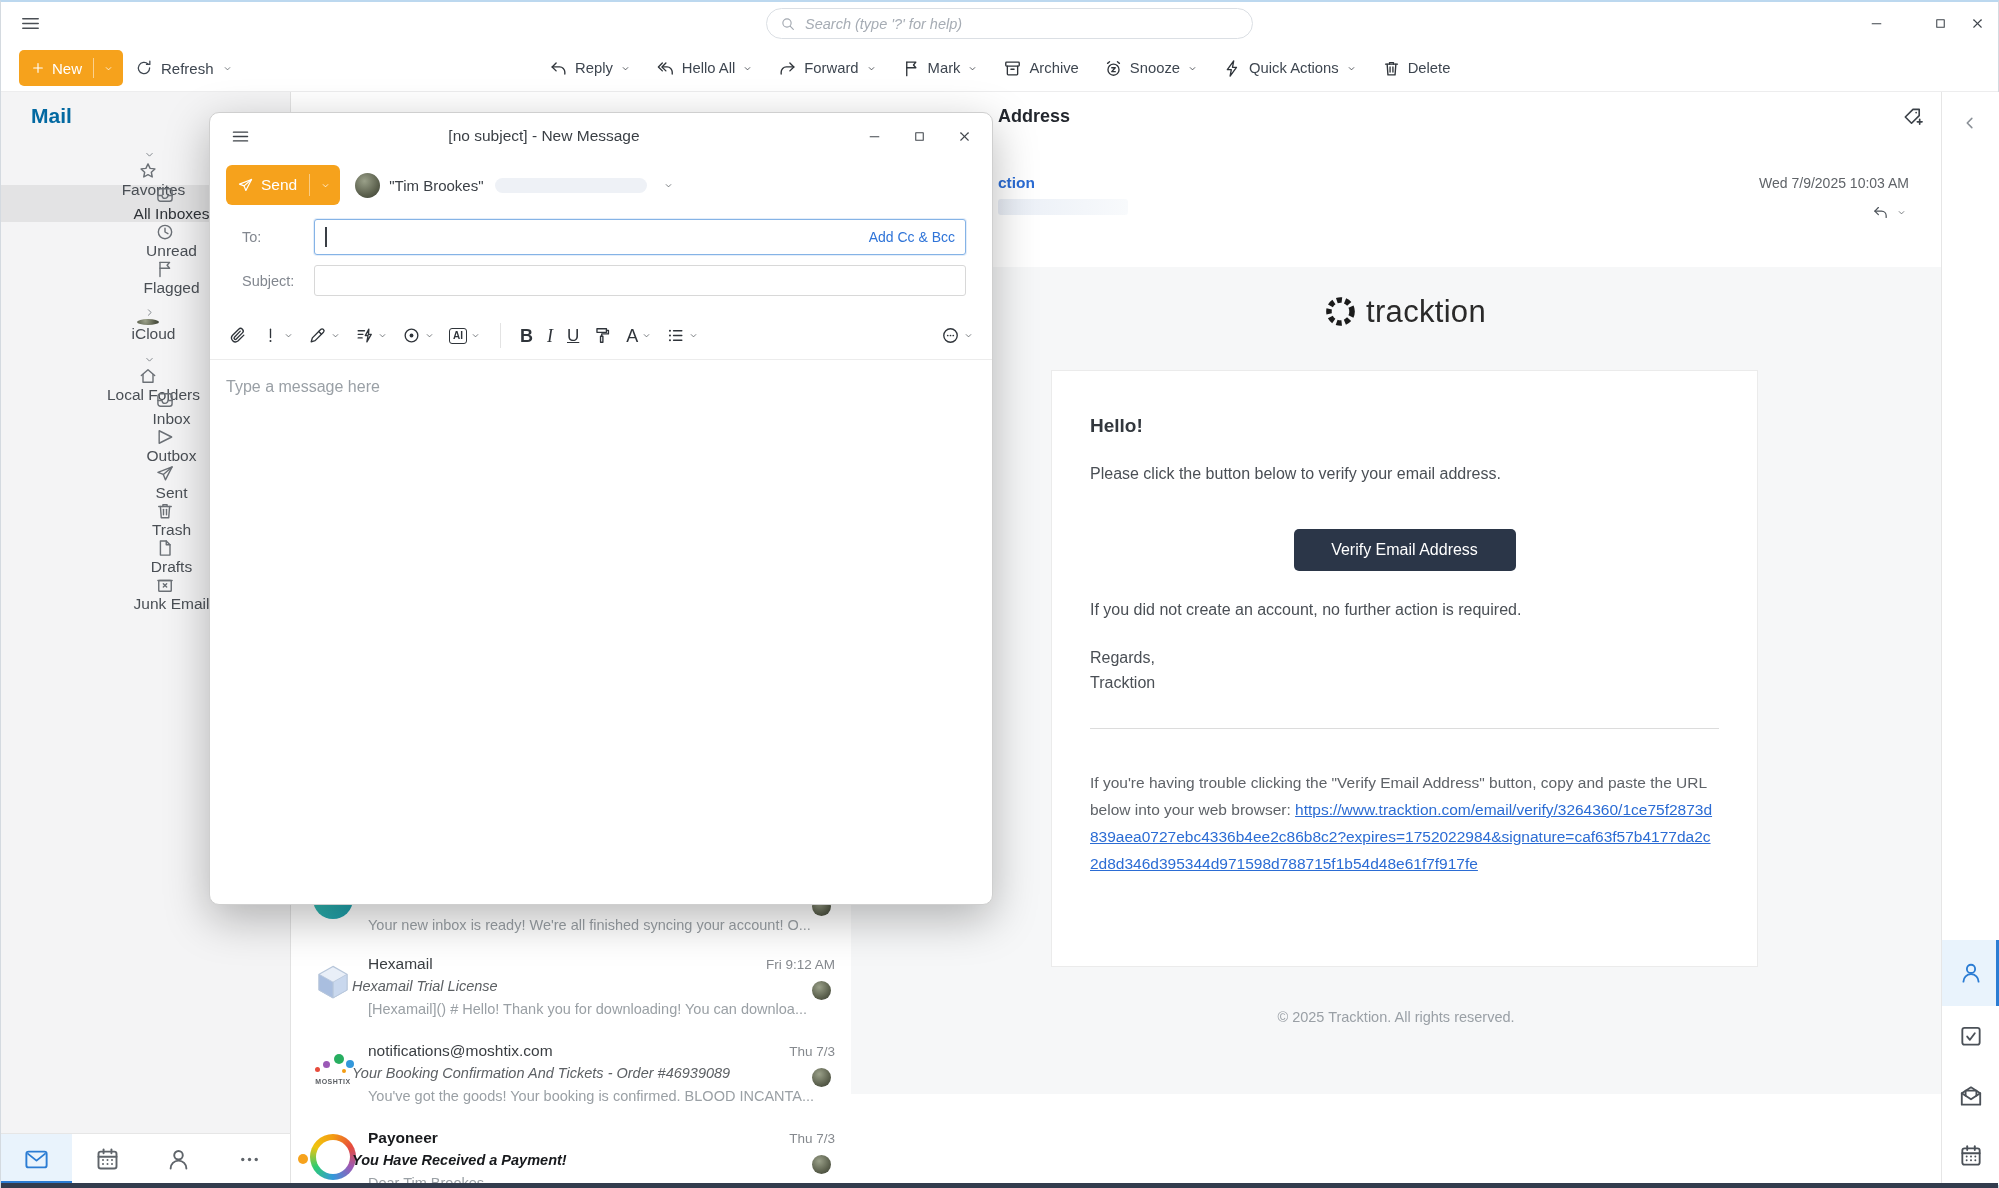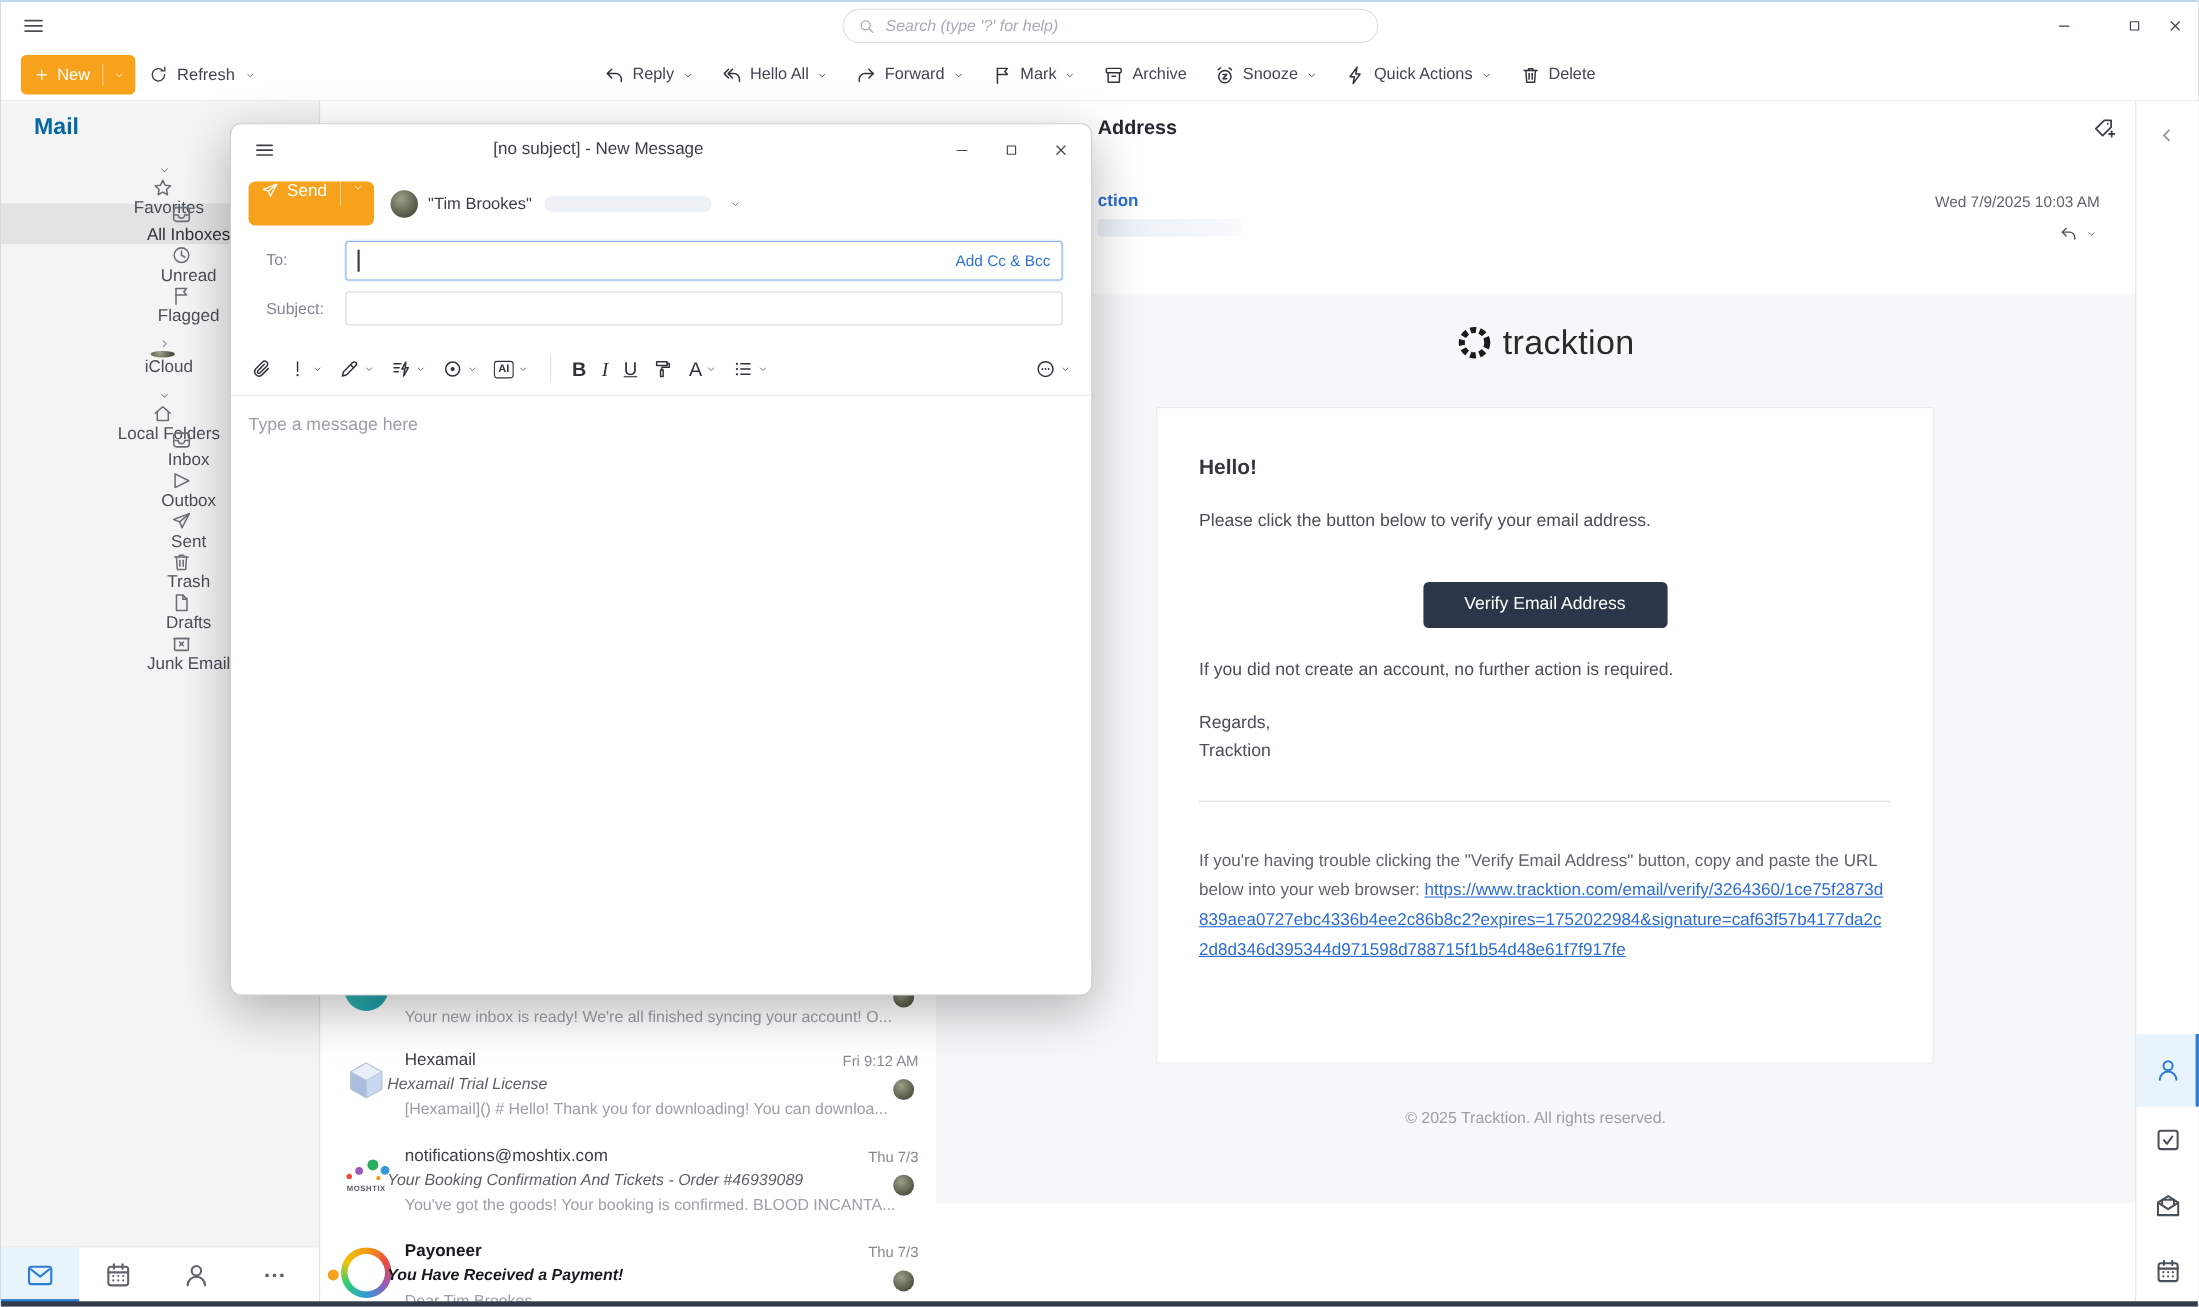--- a/index.html
+++ b/index.html
@@ -155,21 +155,21 @@
   
   #compose { position:absolute; left:208px; top:110px; width:784px; height:793px;
     background:#fff; border:1px solid #cfcfcf; border-radius:10px;
     box-shadow:0 14px 45px rgba(0,0,0,.28); z-index:30; }
   #c-titlebar { height:46px; display:flex; align-items:center; padding:0 20px; }
   #c-menu { width:21px; height:21px; color:#3c4147; }
   #c-title { flex:1; text-align:center; font-size:15.5px; color:#3a3f45; }
   .c-ctl { width:15px; height:15px; color:#42474d; margin-left:30px; }
   #c-sendrow { display:flex; align-items:center; padding:6px 16px 12px; }
   #send-btn { height:40px; background:#F6A21C; border-radius:6px; color:#fff;
-    display:flex; align-items:flex-start; padding:0 9px 0 11px; gap:7px; font-size:15.5px; }
+    display:flex; align-items:center; padding:0 9px 0 11px; gap:7px; font-size:15.5px; }
   #send-btn .ic { width:17px; height:17px; }
   #send-btn .chev { color:#fff; }
   .sb-sep { width:1px; height:22px; background:rgba(255,255,255,.45); margin:0 3px 0 5px; }
   #c-avatar { width:25px; height:25px; margin-left:15px; }
   #c-from { margin-left:9px; font-size:15px; color:#3a3f45; }
   #c-from-blur { width:152px; height:15px; background:#eef1f6; border-radius:8px; margin-left:12px; }
   #c-from-chev { margin-left:16px; }
   .c-row { display:flex; align-items:center; margin:0 26px 0 16px; }
   #c-to-row { margin-top:2px; }
   #c-subj-row { margin-top:10px; }

